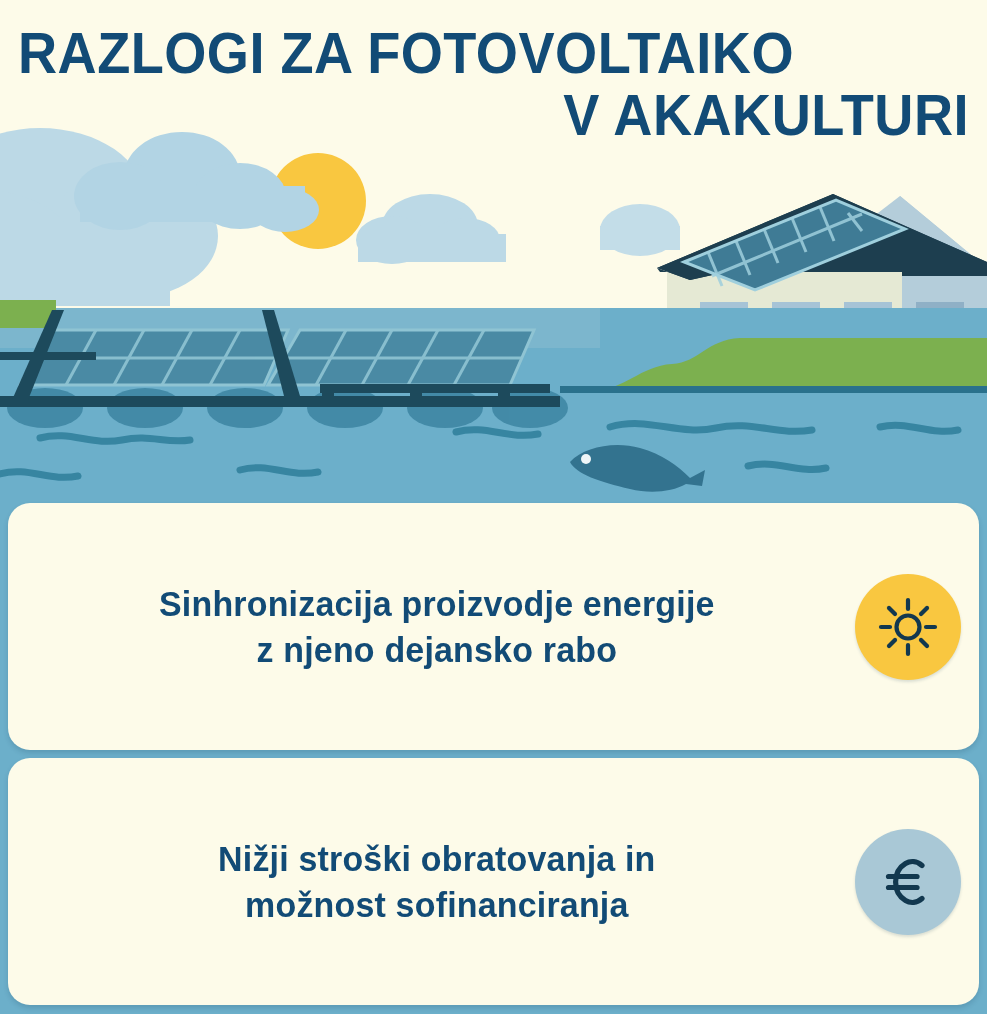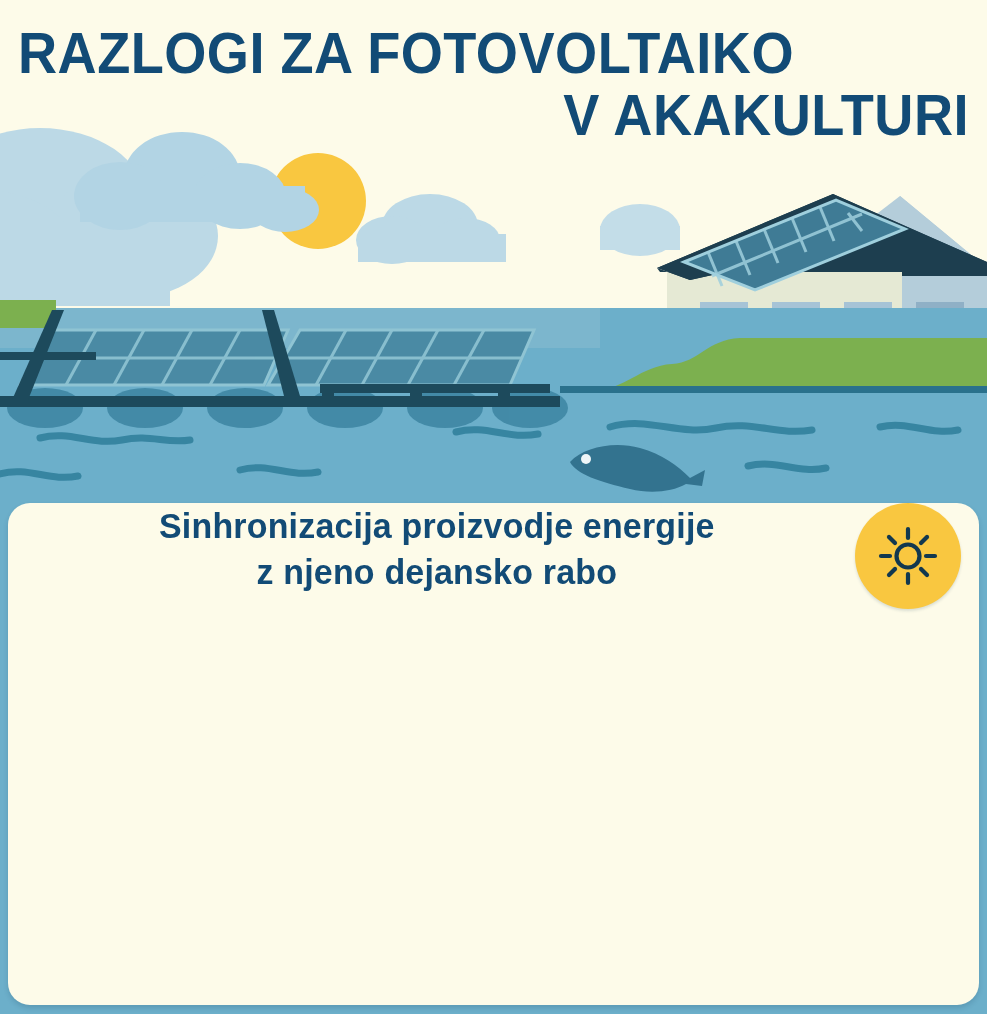--- a/index.html
+++ b/index.html
@@ -48,21 +48,21 @@
     z-index:30;
     padding:7px 8px 9px 8px;
     display:flex; flex-direction:column; gap:8px;
   }
   .card {
     position:relative;
     flex:1 1 0;
     background:#fdfbe9;
     border-radius:22px;
     box-shadow:0 3px 5px rgba(20,60,90,0.18);
-    display:flex; 
+    display:flex; align-items:center;
     padding:0 18px 0 30px;
   }
   .card-text {
     flex:1 1 auto;
     text-align:center;
     color:#124b76;
     font-weight:700;
     font-size:35px;
     line-height:46px;
     letter-spacing:0.2px;
@@ -246,16 +246,30 @@
             <line x1="48" y1="30" x2="57" y2="30"></line>
             <line x1="11" y1="11" x2="17" y2="17"></line>
             <line x1="43" y1="43" x2="49" y2="49"></line>
             <line x1="49" y1="11" x2="43" y2="17"></line>
             <line x1="17" y1="43" x2="11" y2="49"></line>
           </g>
         </svg>
       </div>
     </div>
 
+    <div class="card">
+      <div class="card-text">
+        <span class="ln">Nižji stroški obratovanja in</span>
+        <span class="ln">možnost sofinanciranja</span>
+      </div>
+      <div class="icon-badge badge-euro">
+        <svg width="64" height="64" viewBox="0 0 64 64">
+          <path d="M46 15.5 C41 11 34.5 10.5 29.5 13.5 C23 17.4 19.6 24.5 19.6 32
+                   C19.6 39.5 23 46.6 29.5 50.5 C34.5 53.5 41 53 46 48.5" fill="none" stroke="#12384f" stroke-width="5.2" stroke-linecap="round"></path>
+          <line x1="12.5" y1="26.5" x2="41" y2="26.5" stroke="#12384f" stroke-width="5.2" stroke-linecap="round"></line>
+          <line x1="12.5" y1="37.5" x2="41" y2="37.5" stroke="#12384f" stroke-width="5.2" stroke-linecap="round"></line>
+        </svg>
+      </div>
+    </div>
 
 
   </div>
 </div>
 
 </body></html>

